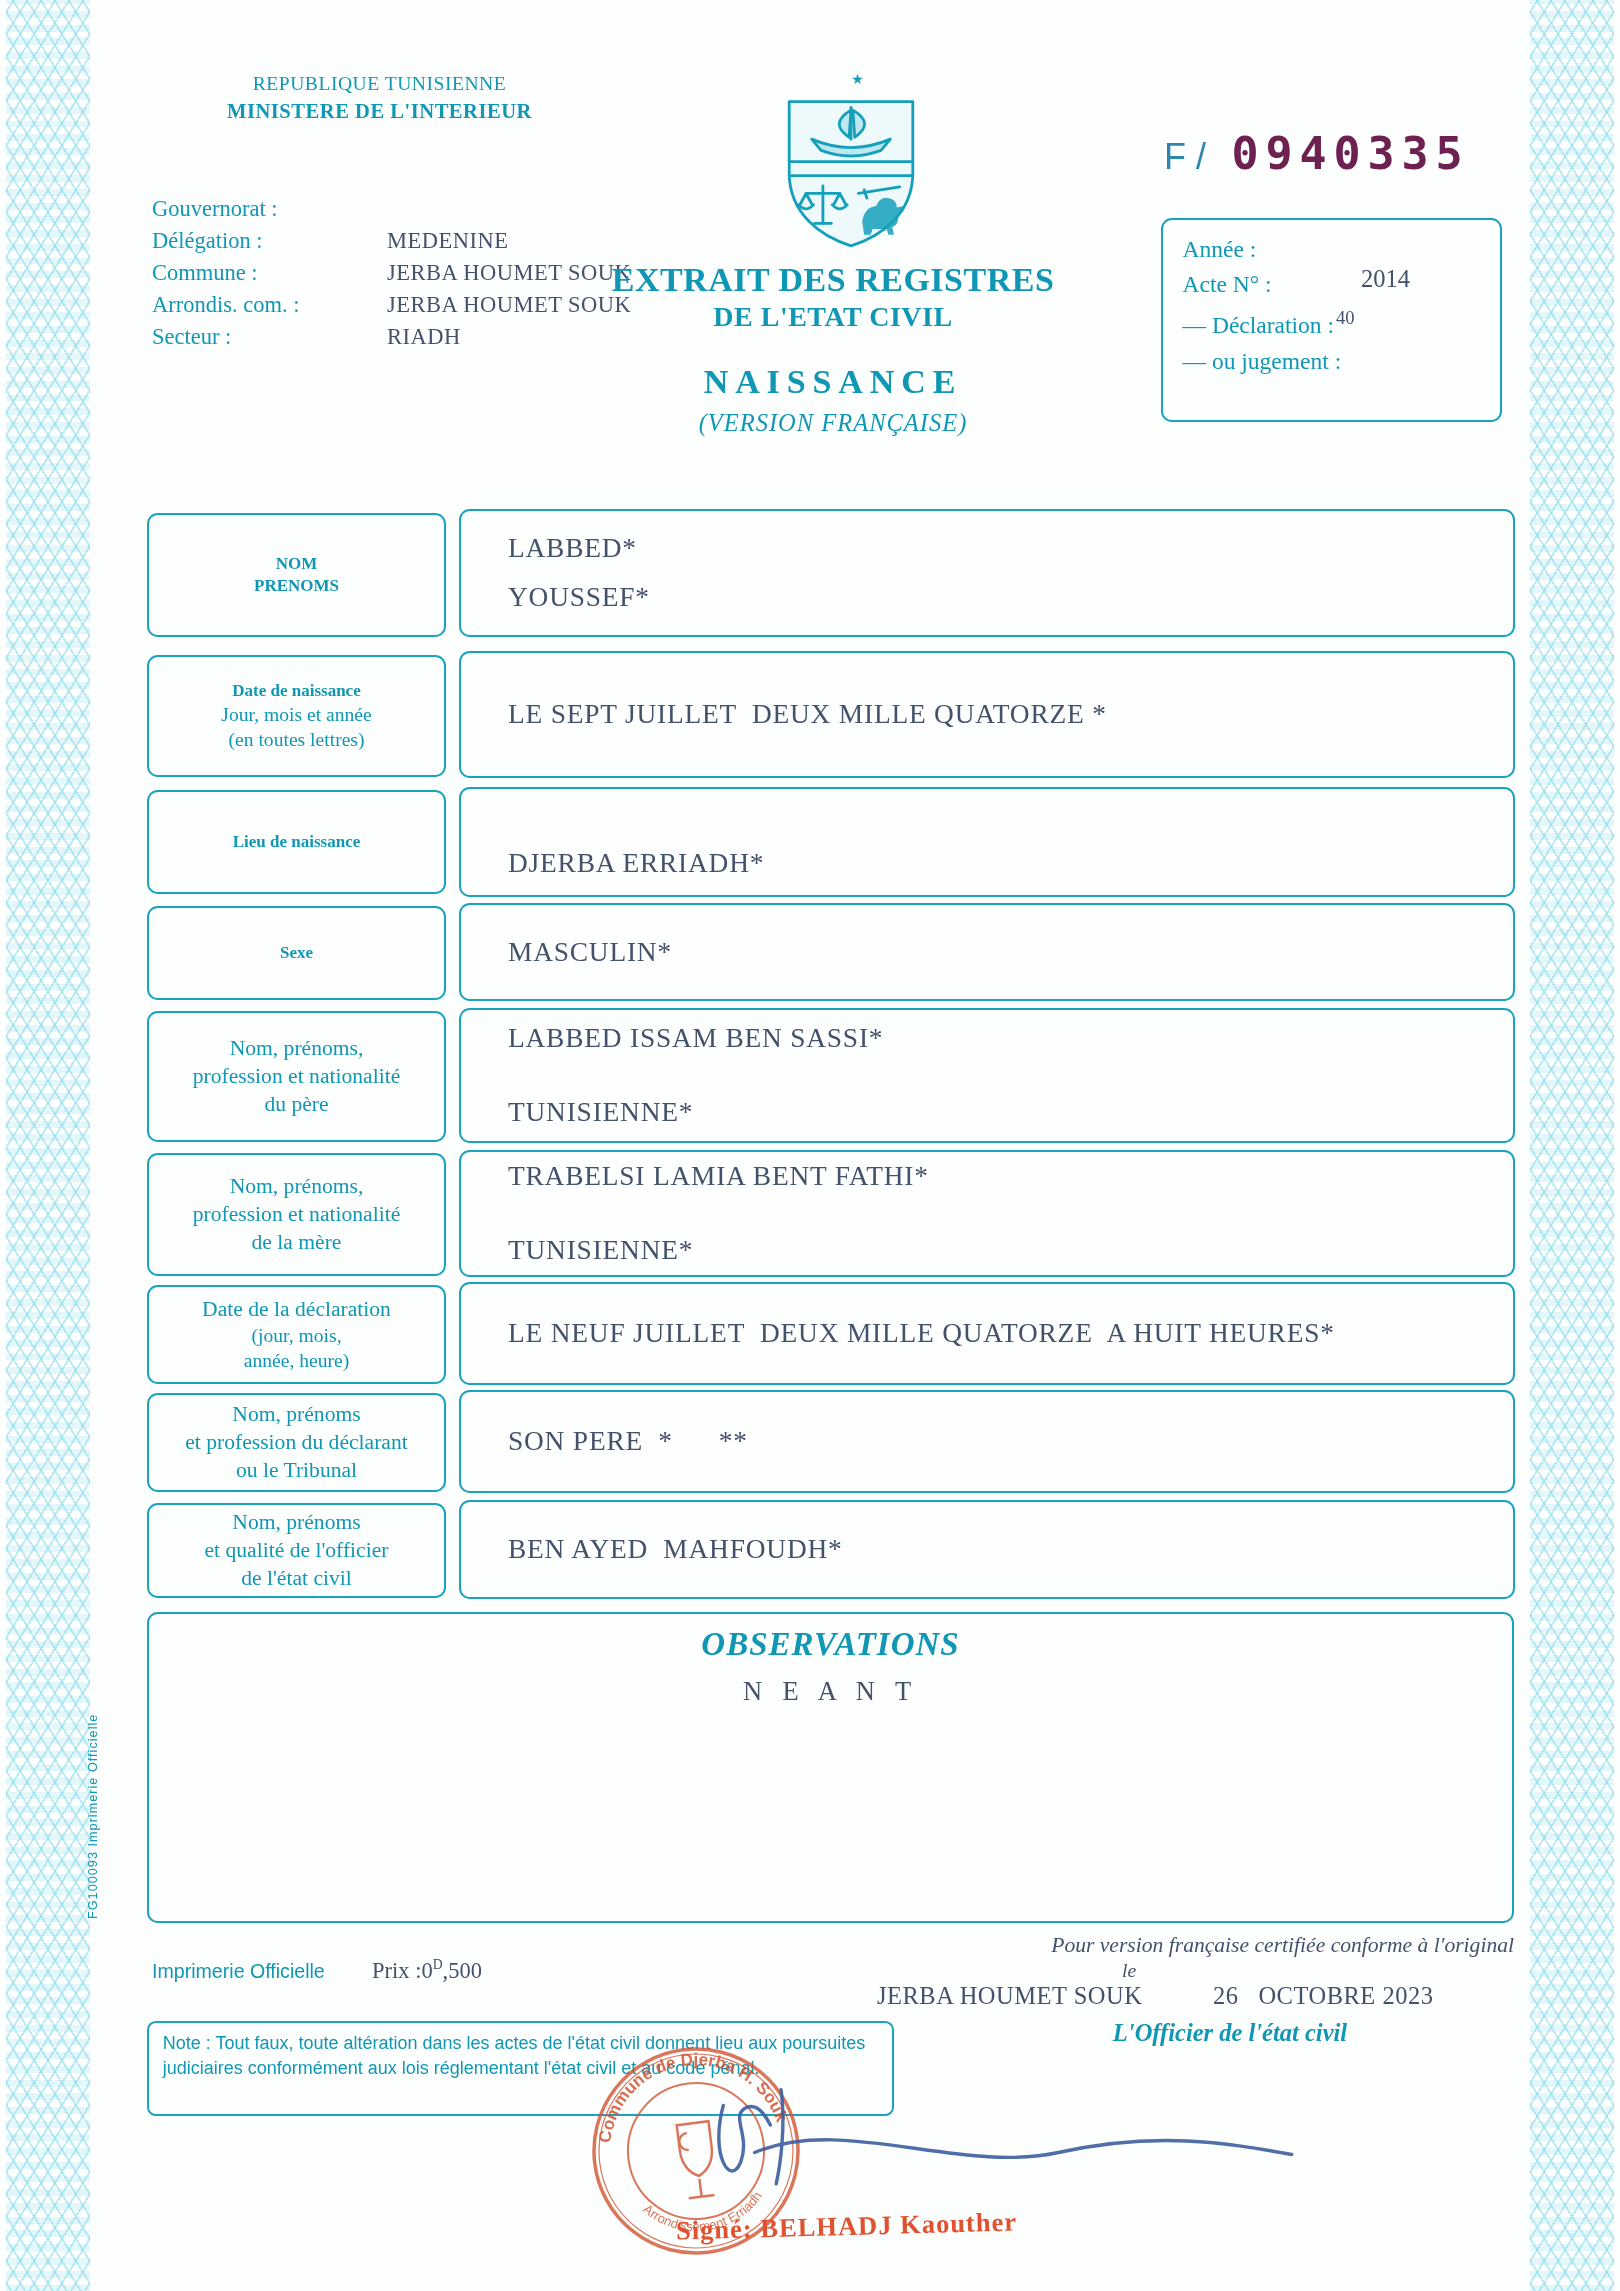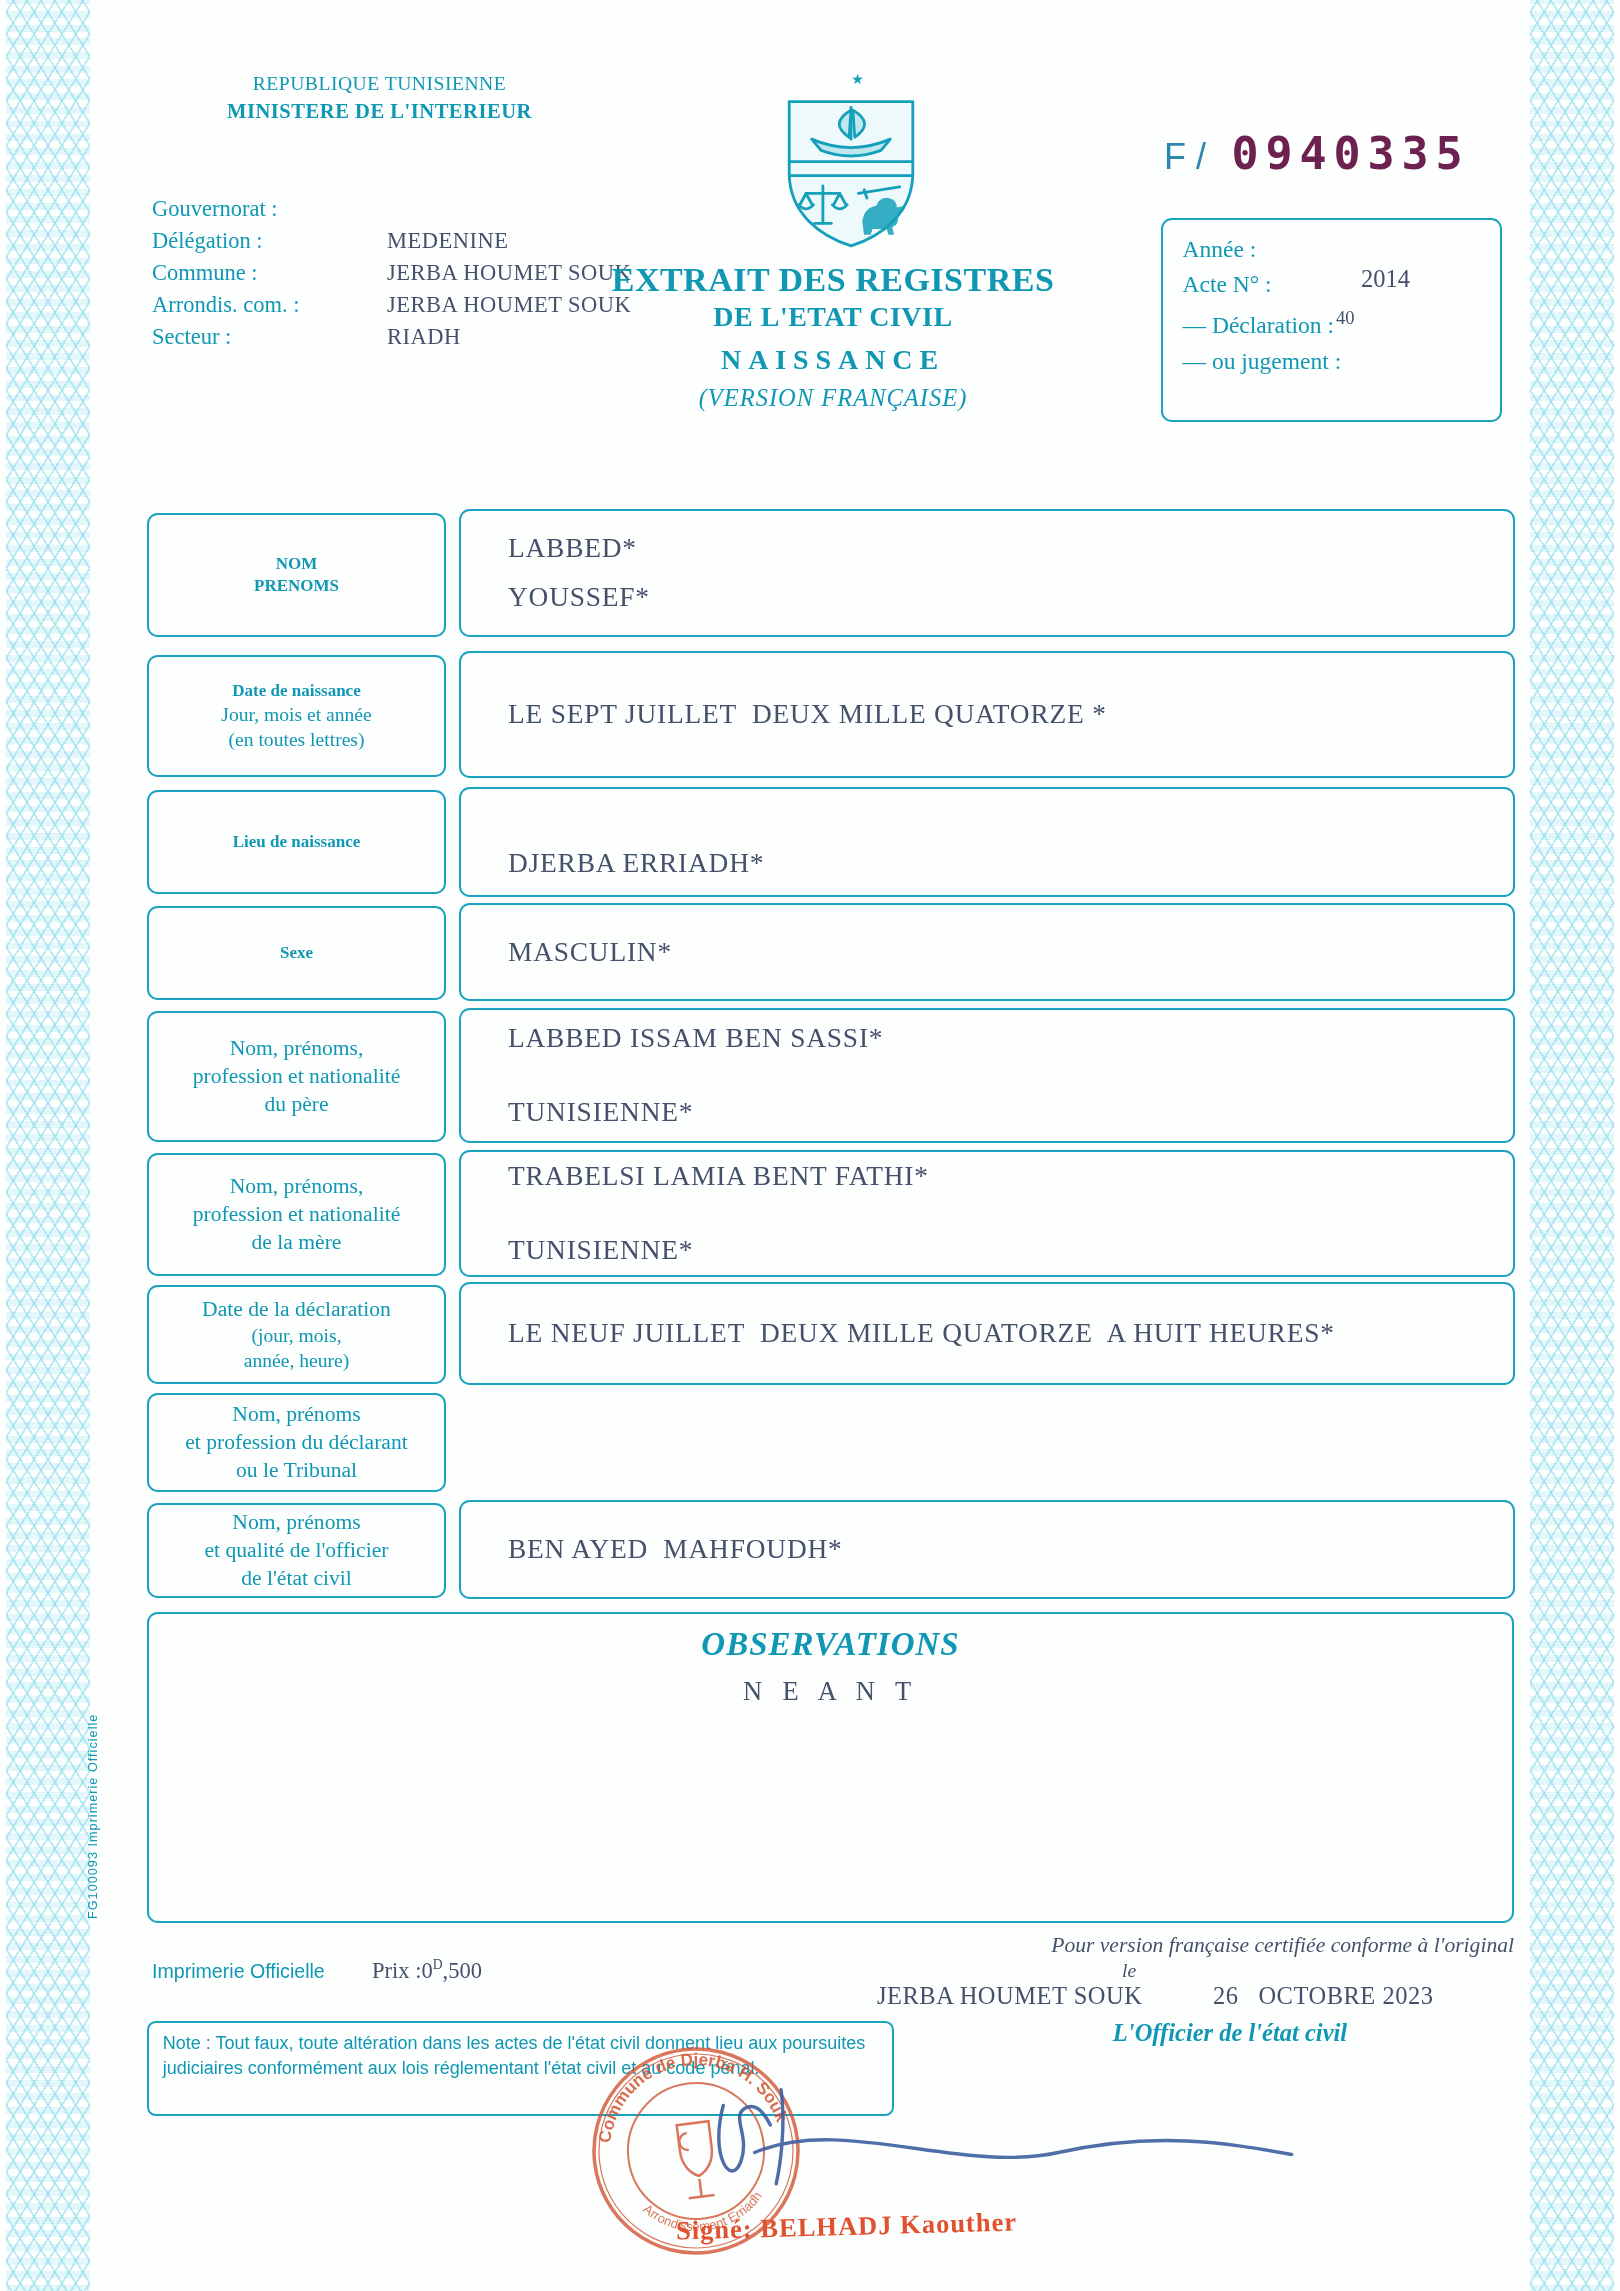--- a/index.html
+++ b/index.html
@@ -39,21 +39,21 @@
   .serial-number { font-family:"DejaVu Sans Mono",monospace; font-weight:bold; font-size:45px; letter-spacing:6.9px; color:var(--c-serial-ink,#6d2150); }
 
   .loc { position:absolute; left:152px; top:196px; width:608px; font-size:22.5px; }
   .loc-row { display:flex; height:32px; align-items:baseline; }
   .loc-label { width:235px; color:var(--c-teal,#1097b4); }
   .loc-value { color:var(--c-ink,#44516b); letter-spacing:0.5px; white-space:pre-wrap; }
 
   .title-block { position:absolute; left:549px; top:261px; width:568px; text-align:center; color:var(--c-teal,#1097b4); }
   .title-l1 { font-size:34px; font-weight:bold; letter-spacing:0.5px; }
   .title-l2 { font-size:28px; font-weight:bold; margin-top:2px; letter-spacing:0.5px; }
-  .title-l3 { font-size:28px; font-weight:bold; letter-spacing:6.9px; margin-top:11px; }
+  .title-l3 { font-size:34px; font-weight:bold; letter-spacing:6.9px; margin-top:30px; }
   .title-l4 { font-size:24.5px; font-style:italic; margin-top:7.8px; letter-spacing:1px; }
 
   .tbox { position:absolute; border:2.9px solid var(--c-teal-border,#1aa3bf); border-radius:10.8px; }
 
   .acte-box { left:1161px; top:218px; width:341px; height:204px; padding:15.7px 19.6px; color:var(--c-teal,#1097b4); font-size:23.5px; }
   .acte-line { margin-bottom:8.8px; white-space:nowrap; }
   .acte-2014 { position:absolute; left:198px; top:45px; color:var(--c-ink,#44516b); font-size:24.5px; }
   .acte-90 { color:var(--c-ink,#44516b); font-size:18.6px; vertical-align:super; margin-left:2px; }
 
   .row-label { left:147px; width:299px; display:flex; flex-direction:column; justify-content:center; align-items:center; text-align:center; color:var(--c-teal,#1097b4); gap:2.9px; padding:3.9px 9.8px; }
@@ -234,20 +234,23 @@
     <div class="lbl-s">année, heure)</div>
   </div>
   <div class="tbox row-value r7v">
     <div class="val">LE NEUF JUILLET  DEUX MILLE QUATORZE  A HUIT HEURES*</div>
   </div>
 
   <div class="tbox row-label r8l">
     <div class="lbl-r">Nom, prénoms</div>
     <div class="lbl-r">et profession du déclarant</div>
     <div class="lbl-r">ou le Tribunal</div>
+  </div>
+  <div class="tbox row-value r8v">
+    <div class="val">SON PERE  *      **</div>
   </div>
 
   <div class="tbox row-label r9l">
     <div class="lbl-r">Nom, prénoms</div>
     <div class="lbl-r">et qualité de l'officier</div>
     <div class="lbl-r">de l'état civil</div>
   </div>
   <div class="tbox row-value r9v">
     <div class="val">BEN AYED  MAHFOUDH*</div>
   </div>

